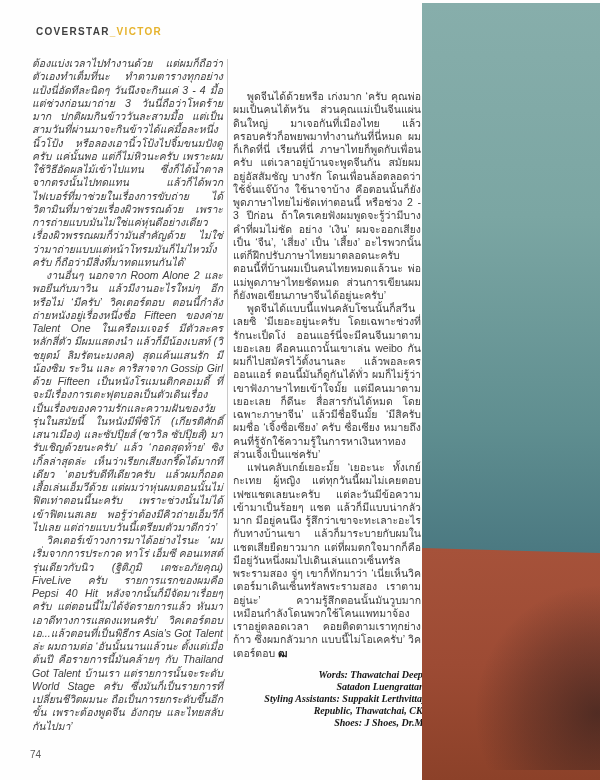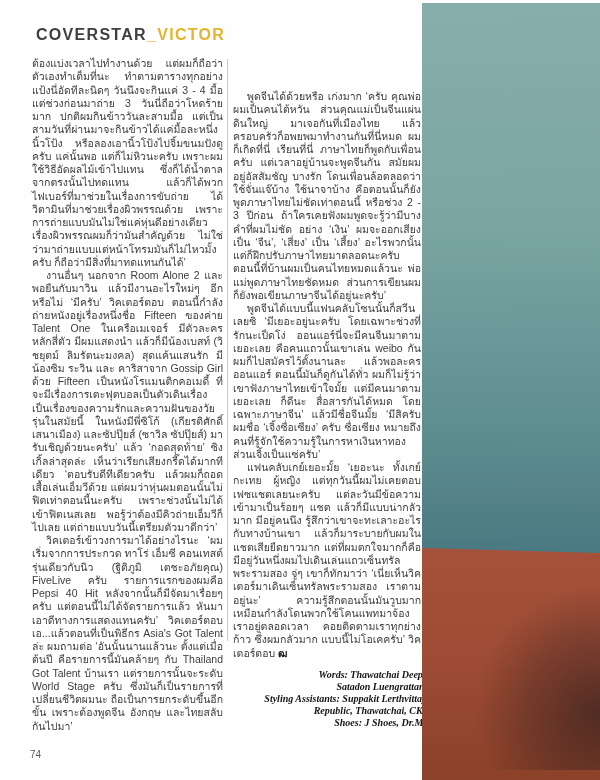--- a/index.html
+++ b/index.html
@@ -3,32 +3,32 @@
 <meta charset="utf-8">
 <style>
   html, body { margin: 0; padding: 0; background: #ffffff; }
   .page {
     position: relative; width: 600px; height: 780px;
     background: #fefefe; overflow: hidden;
     font-family: "Liberation Sans", sans-serif;
   }
   .header {
     position: absolute; left: 36px; top: 26px;
-    font-size: 16px; font-weight: 700; letter-spacing: 1.3px;
+    font-size: 10px; font-weight: 700; letter-spacing: 1.3px;
     color: #3f3f3f; white-space: nowrap;
   }
   .header .brand  { color: #3f3f3f; }
   .header .accent { color: #e6b32d; }
   .columns { position: absolute; left: 32px; top: 57px; width: 389px; }
   .col {
     position: absolute; top: 0;
     font-size: 10.5px; line-height: 13.25px; color: #3c3c3c;
     text-align: justify;
   }
-  .col-left  { left: 0;     width: 191px; }
+  .col-left  { left: 0;     width: 191px; font-style: italic; }
   .col-right { left: 201px; width: 188px; margin-top: 33px; }
   .col p { margin: 0; text-indent: 14px; }
   .col p.no-indent { text-indent: 0; }
   .col-rule {
     position: absolute; left: 195px; top: 2px;
     width: 1px; height: 582px; background: #c9c9c9;
   }
   .end-mark { font-weight: 700; color: #1a1a1a; }
   .credits {
     position: absolute; left: 0; top: 669px; width: 420px;

